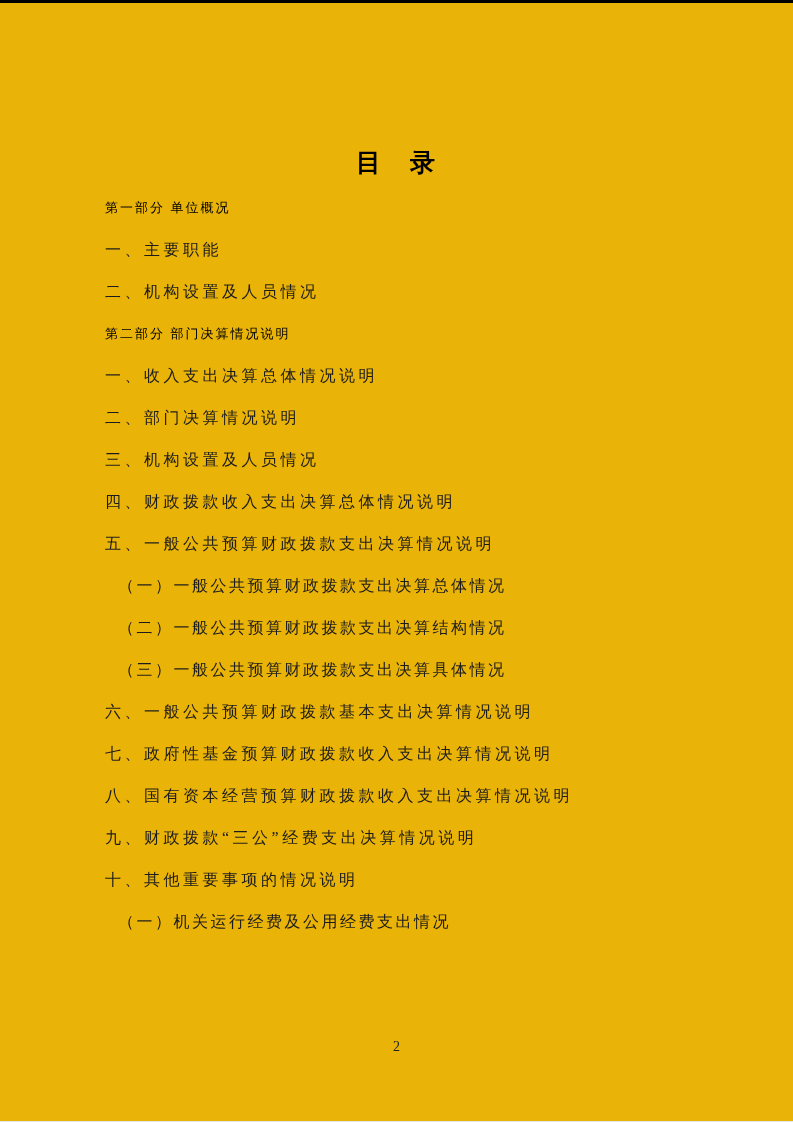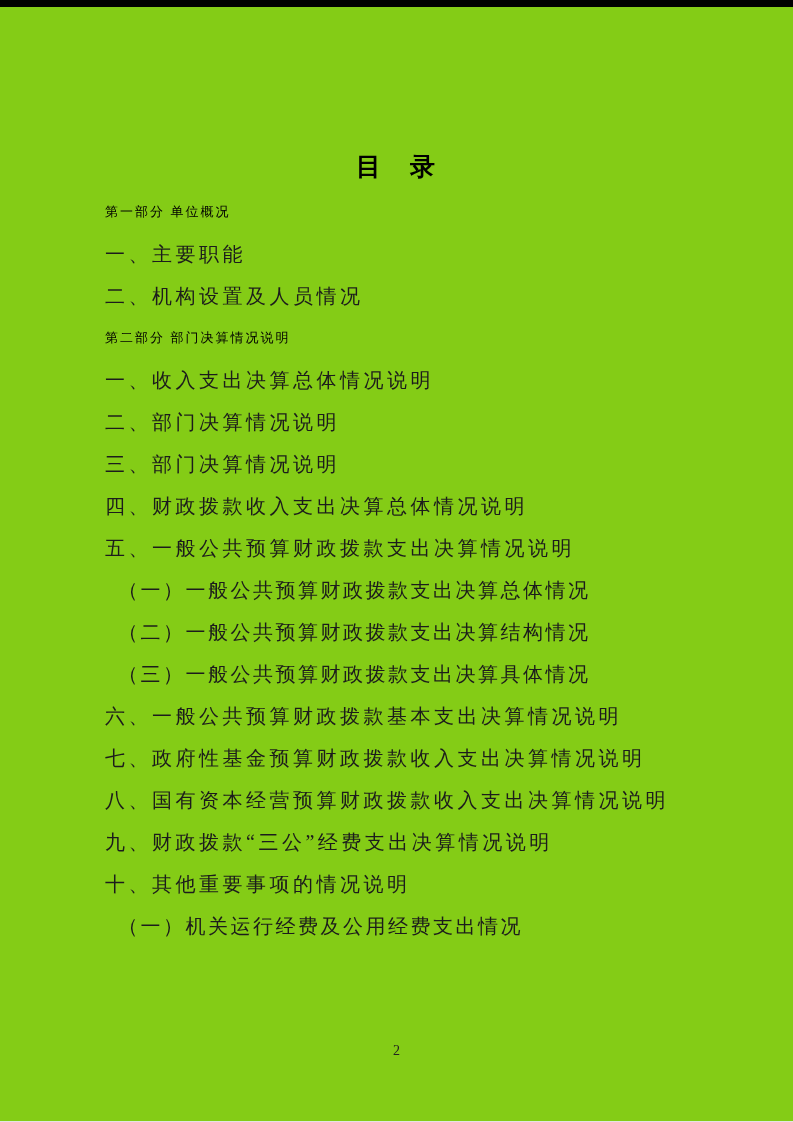--- a/index.html
+++ b/index.html
@@ -4,22 +4,22 @@
 <style>
   html, body {
     margin: 0;
     padding: 0;
     background: #ffffff;
   }
   .page {
     position: relative;
     width: 793px;
     height: 1122px;
-    background: #84cc16;
-    border-top: 7px solid #000000;
+    background: #eab308;
+    border-top: 3px solid #000000;
     border-bottom: 1px solid #e4e4e4;
     box-sizing: border-box;
     overflow: hidden;
     font-family: "Liberation Serif", "DejaVu Serif", serif;
     color: #1c1c1c;
   }
   .doc-title {
     position: absolute;
     top: 144px;
     left: 0;
@@ -34,21 +34,21 @@
   }
   .toc {
     position: absolute;
     top: 184px;
     left: 105px;
     right: 60px;
   }
   .toc-entry {
     height: 42px;
     line-height: 42px;
-    font-size: 20px;
+    font-size: 16px;
     letter-spacing: 3.5px;
     white-space: nowrap;
     color: #1c1c1c;
   }
   .toc-entry.heading {
     font-family: "Liberation Sans", "DejaVu Sans", sans-serif;
     font-weight: 400;
     font-size: 13px;
     letter-spacing: 2px;
     color: #000000;
@@ -75,21 +75,21 @@
 
   <div class="doc-title">目　录</div>
 
   <div class="toc">
     <div class="toc-entry heading">第一部分 单位概况</div>
     <div class="toc-entry item">一、主要职能</div>
     <div class="toc-entry item">二、机构设置及人员情况</div>
     <div class="toc-entry heading">第二部分 部门决算情况说明</div>
     <div class="toc-entry item">一、收入支出决算总体情况说明</div>
     <div class="toc-entry item">二、部门决算情况说明</div>
-    <div class="toc-entry item">三、部门决算情况说明</div>
+    <div class="toc-entry item">三、机构设置及人员情况</div>
     <div class="toc-entry item">四、财政拨款收入支出决算总体情况说明</div>
     <div class="toc-entry item">五、一般公共预算财政拨款支出决算情况说明</div>
     <div class="toc-entry subitem">（一）一般公共预算财政拨款支出决算总体情况</div>
     <div class="toc-entry subitem">（二）一般公共预算财政拨款支出决算结构情况</div>
     <div class="toc-entry subitem">（三）一般公共预算财政拨款支出决算具体情况</div>
     <div class="toc-entry item">六、一般公共预算财政拨款基本支出决算情况说明</div>
     <div class="toc-entry item">七、政府性基金预算财政拨款收入支出决算情况说明</div>
     <div class="toc-entry item">八、国有资本经营预算财政拨款收入支出决算情况说明</div>
     <div class="toc-entry item">九、财政拨款“三公”经费支出决算情况说明</div>
     <div class="toc-entry item">十、其他重要事项的情况说明</div>

